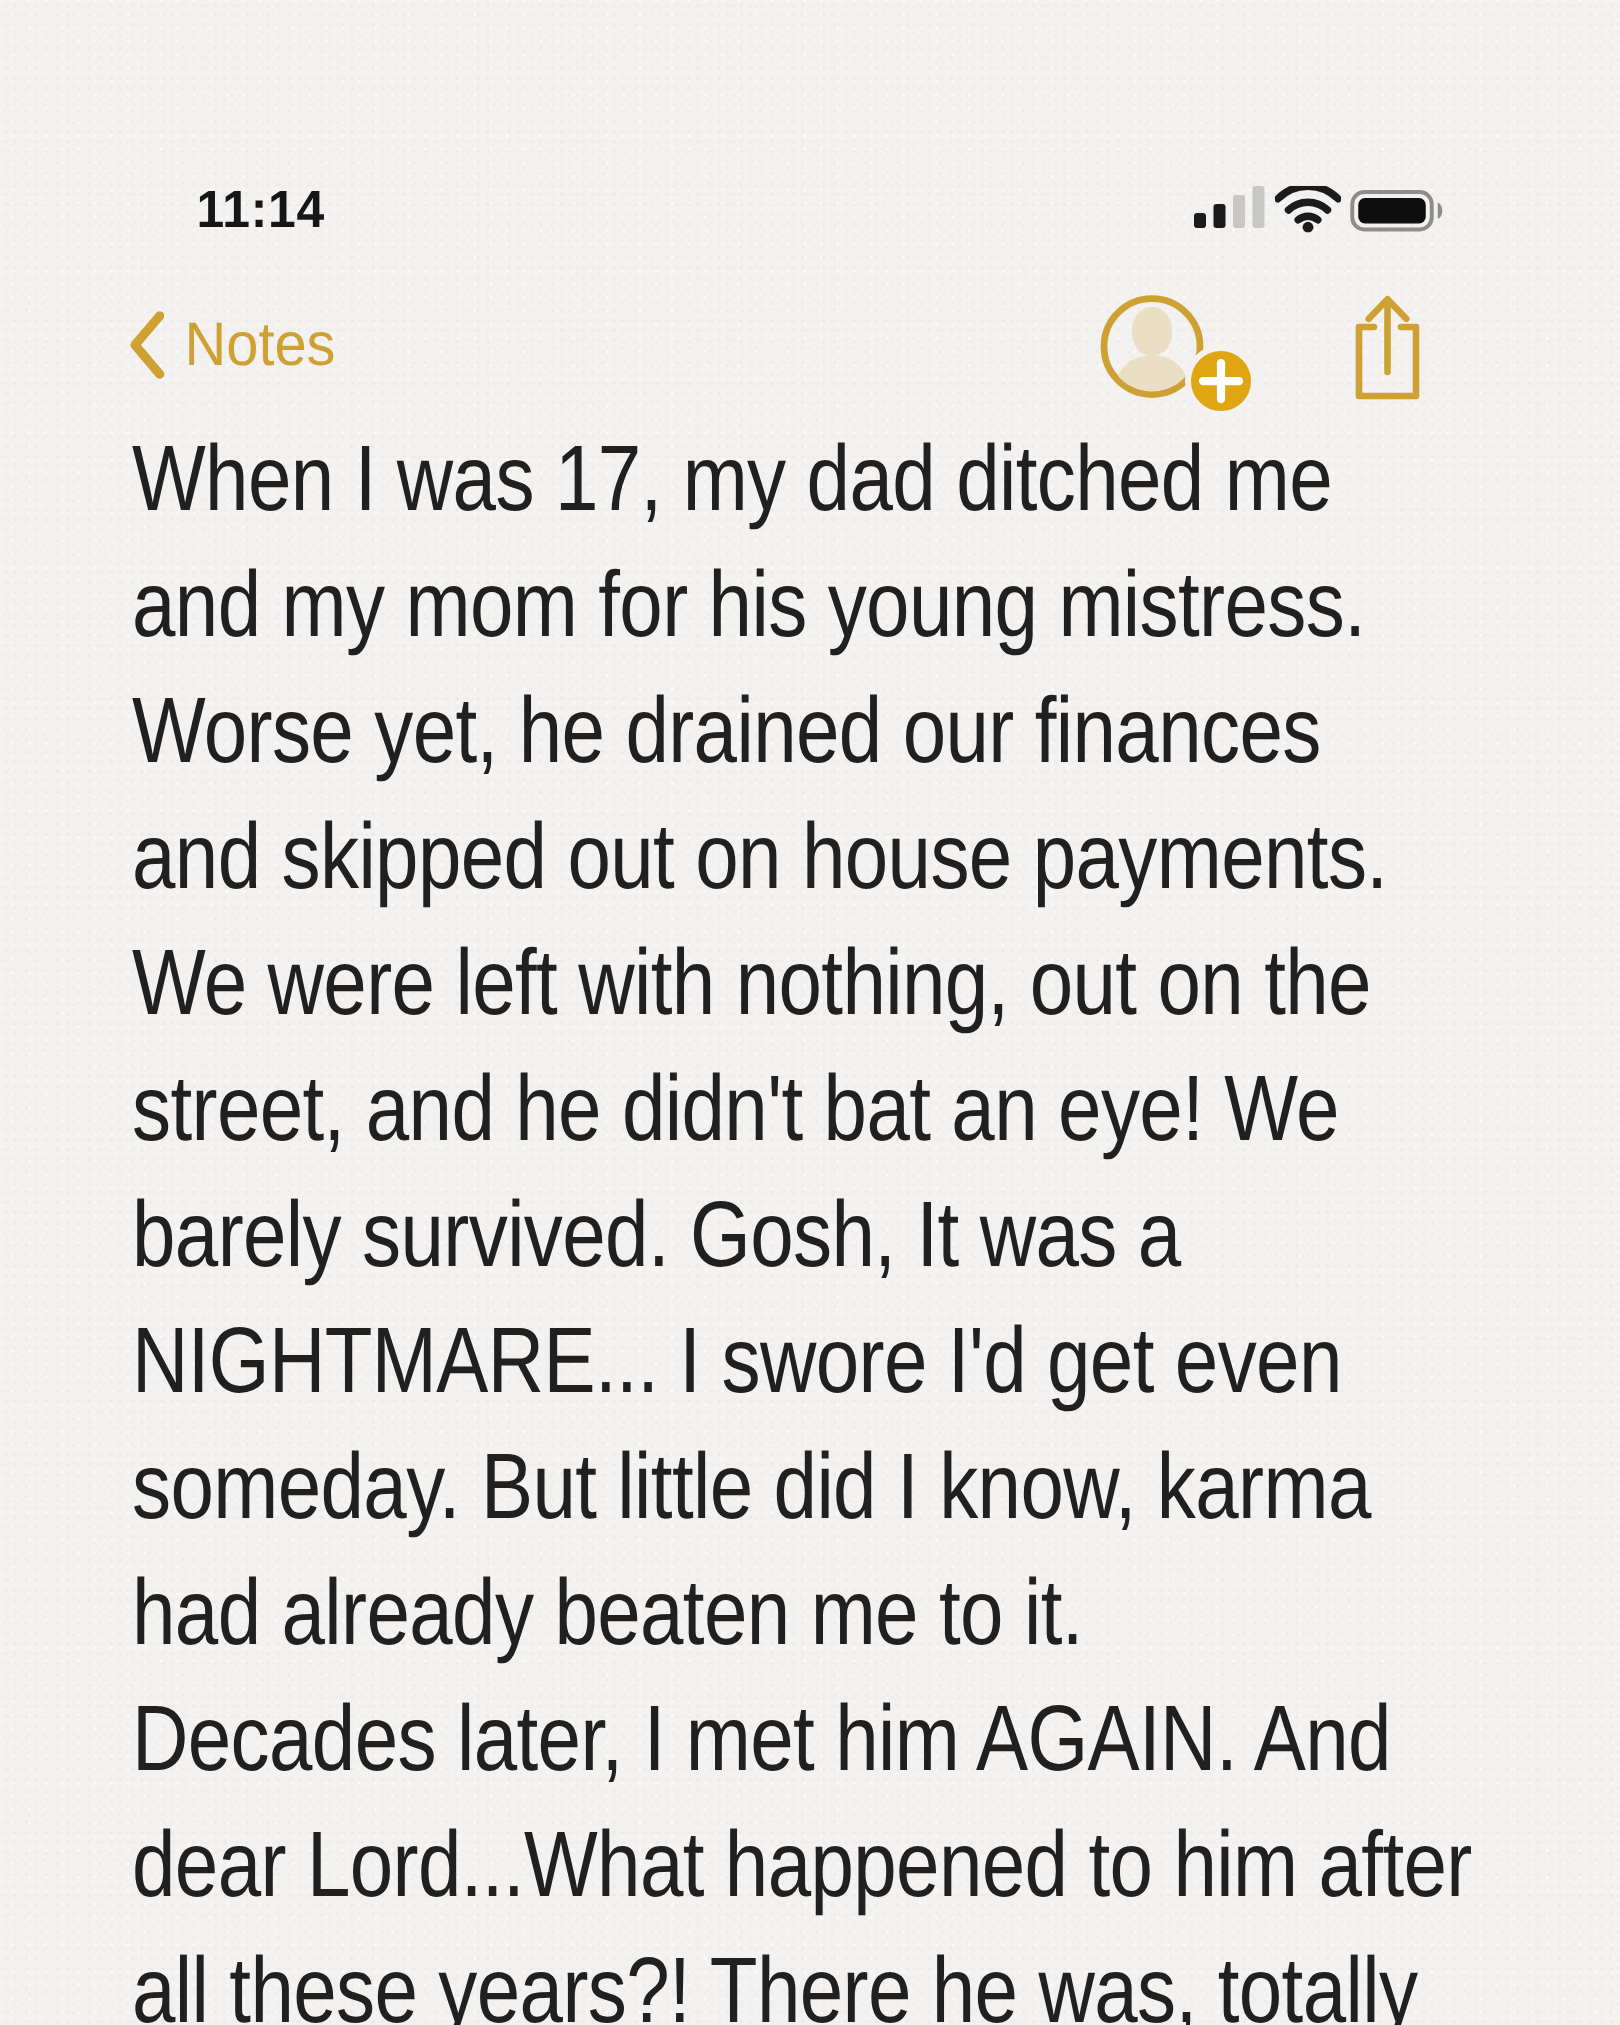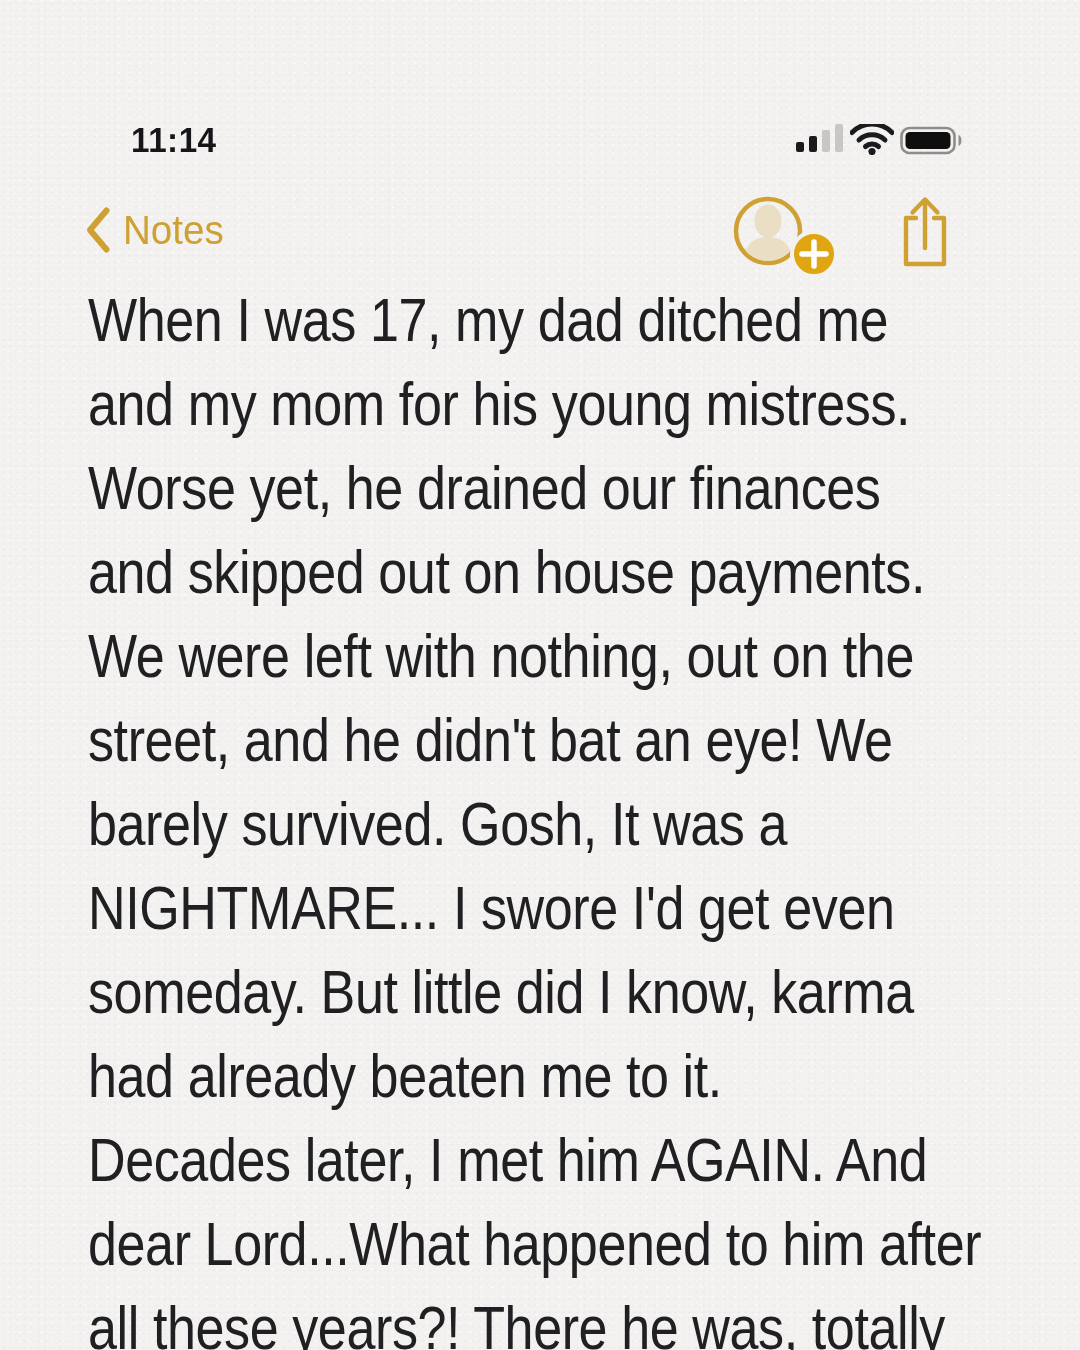--- a/index.html
+++ b/index.html
@@ -24,21 +24,21 @@
     color: #161618;
     transform: scaleX(0.95); transform-origin: 0 50%;
   }
   .icon-cellular { position: absolute; left: 796px; top: 123px; }
   .icon-wifi     { position: absolute; left: 850px; top: 124px; }
   .icon-battery  { position: absolute; left: 900px; top: 126px; }
 
   
   .nav-back {
     position: absolute; left: 84px; top: 206px;
-    display: flex; align-items: center; gap: 12px;
+    display: flex; gap: 12px;
     color: #CFA032; cursor: default;
   }
   .nav-back-label {
     font-size: 41px; font-weight: 400;
     transform: scaleX(0.94); transform-origin: 0 50%;
   }
   .icon-add-person { position: absolute; left: 730px; top: 194px; }
   .icon-share      { position: absolute; left: 894px; top: 190px; }
 
   

